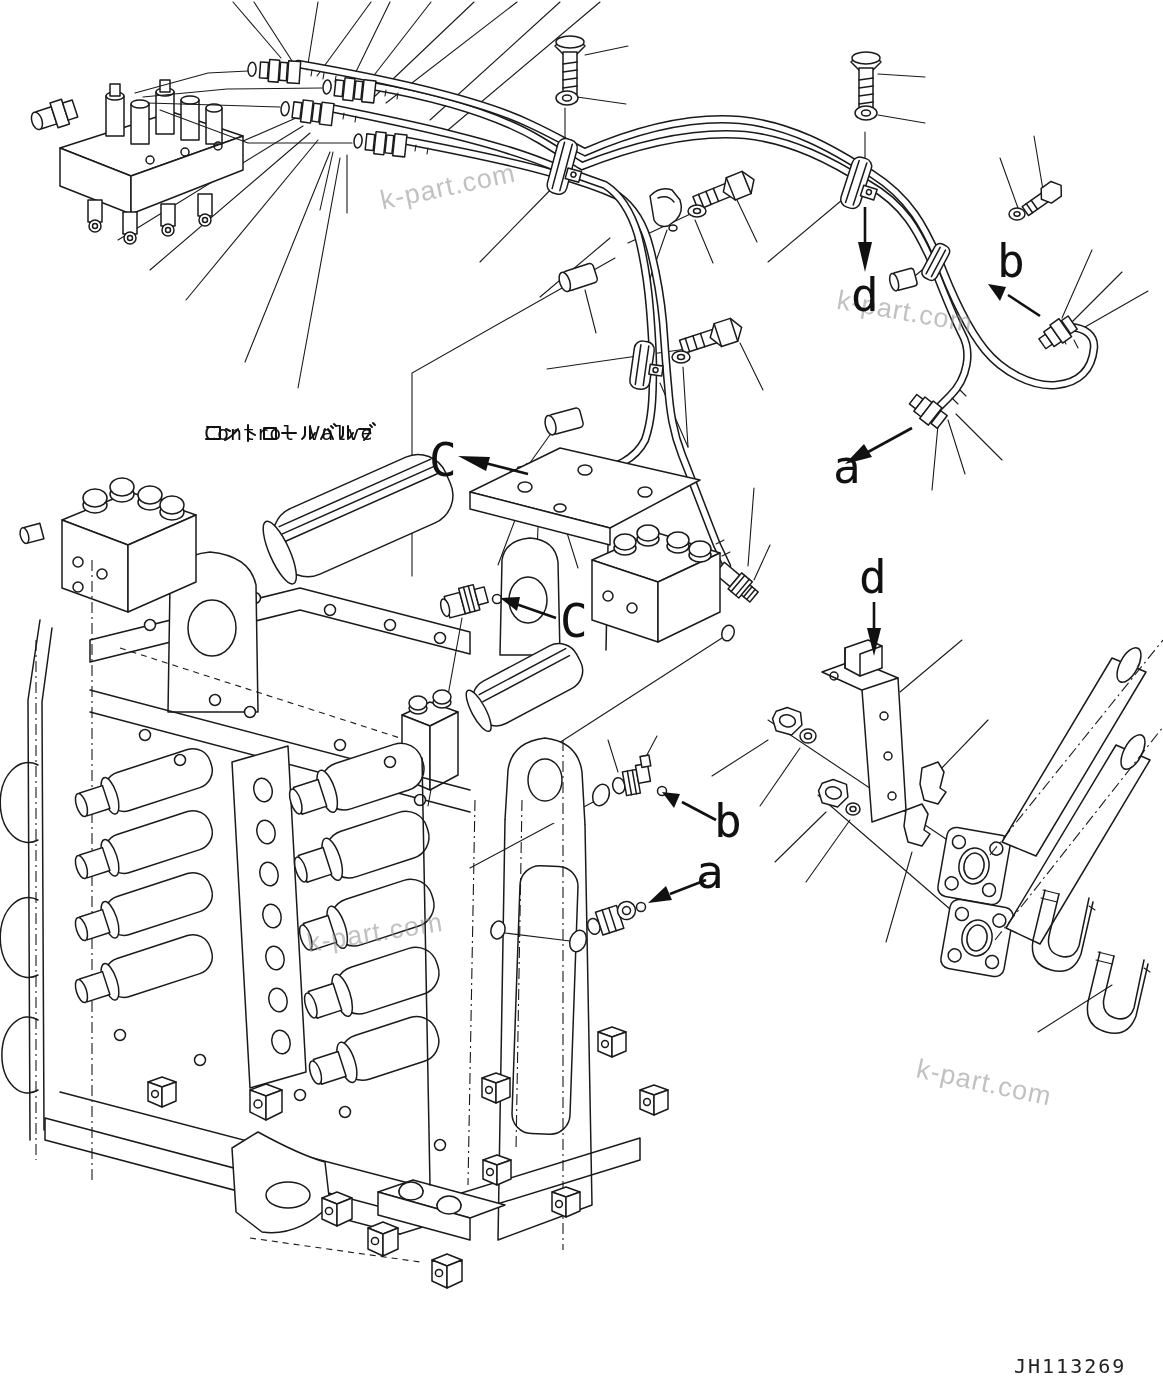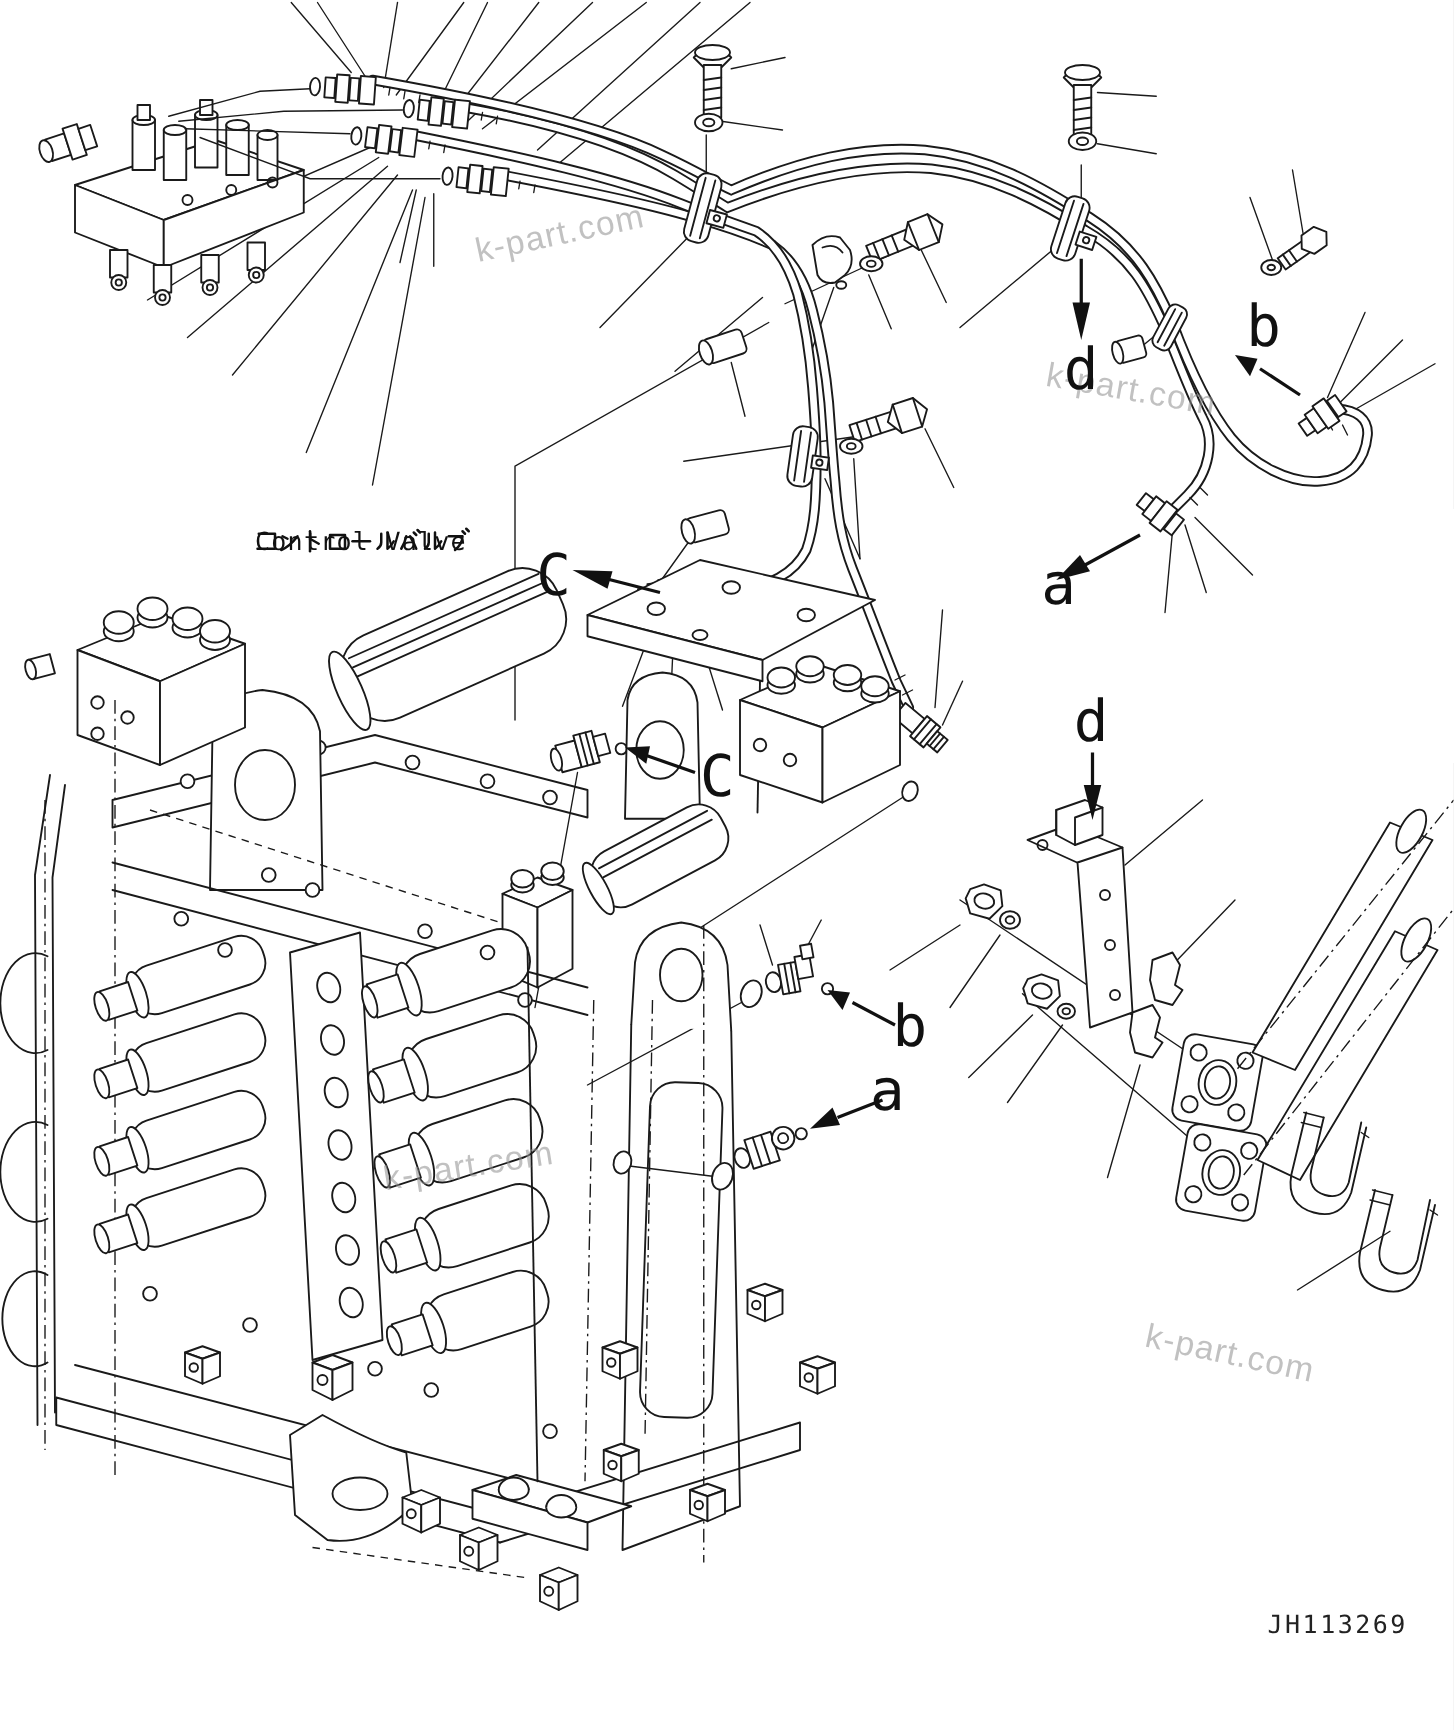--- a/index.html
+++ b/index.html
@@ -14,21 +14,21 @@
   .dash{stroke:#1a1a1a;stroke-width:1.1;fill:none;stroke-dasharray:11 4 2 4;}
   .dsh2{stroke:#1a1a1a;stroke-width:1.1;fill:none;stroke-dasharray:6 5;}
   .arr{stroke:#111;stroke-width:2.6;fill:none;}
   .ah{fill:#111;stroke:none;}
   .mk{position:absolute;font-size:46px;color:#111;line-height:1;z-index:30;}
   .wm{position:absolute;font-size:27px;color:#8f8f8f;opacity:.55;letter-spacing:1px;
       white-space:nowrap;z-index:25;font-family:"Liberation Sans",sans-serif;}
   .lbl{position:absolute;left:204px;top:421px;z-index:30;color:#111;}
   .lbl .en{font-size:20px;letter-spacing:1px;white-space:nowrap;}
   .lbl .jp-hidden{position:absolute;left:0;top:0;opacity:0;pointer-events:none;font-size:20px;}
-  .pn{position:absolute;left:1014px;top:1287px;font-size:20px;letter-spacing:2px;color:#222;z-index:30;}
+  .pn{position:absolute;left:1014px;top:1354px;font-size:20px;letter-spacing:2px;color:#222;z-index:30;}
   .kat{stroke:#111;stroke-width:2;fill:none;stroke-linecap:round;stroke-linejoin:round;}
 </style>
 </head>
 <body>
 
 <div id="stage">
 
 <svg width="1163" height="1384" viewBox="0 0 1163 1384">
 
   <g>

